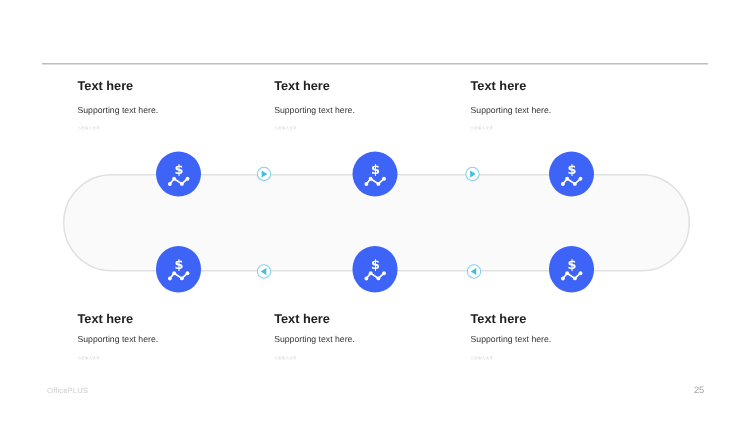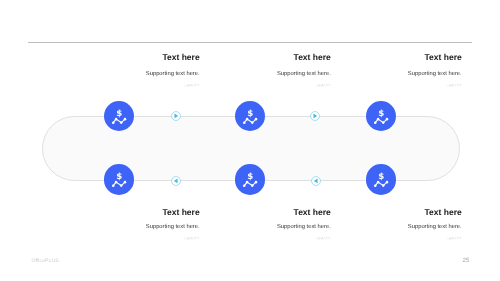--- a/index.html
+++ b/index.html
@@ -31,21 +31,21 @@
   .node .dot{fill:#ffffff;}
 
   
   .marker{position:absolute;width:10px;height:10px;}
   .marker svg{display:block;width:10px;height:10px;overflow:visible;}
   .marker .mring{fill:#ffffff;stroke:#7fd0ec;stroke-width:0.68;}
   .marker .marrow{fill:#3fbde2;}
 
   
   .col{position:absolute;top:0;width:160px;height:0;}
-  .line{position:absolute;left:0;width:160px;text-align:right;white-space:nowrap;}
+  .line{position:absolute;left:12px;width:160px;text-align:left;white-space:nowrap;}
   .title{font-size:8.5px;font-weight:bold;color:#212121;line-height:9px;}
   .sub{font-size:5.8px;color:#333333;line-height:7px;}
   .note{font-size:2.3px;color:#cfcfcf;line-height:3px;letter-spacing:0.22px;}
 
   .footer-left{position:absolute;left:31.4px;top:257.8px;font-size:5.1px;
                color:#cdcdcd;letter-spacing:0.08px;line-height:6px;}
   .footer-right{position:absolute;left:462.6px;top:257.6px;font-size:6.2px;
                 color:#a3a3a3;line-height:6px;}
 </style>
 </head>

